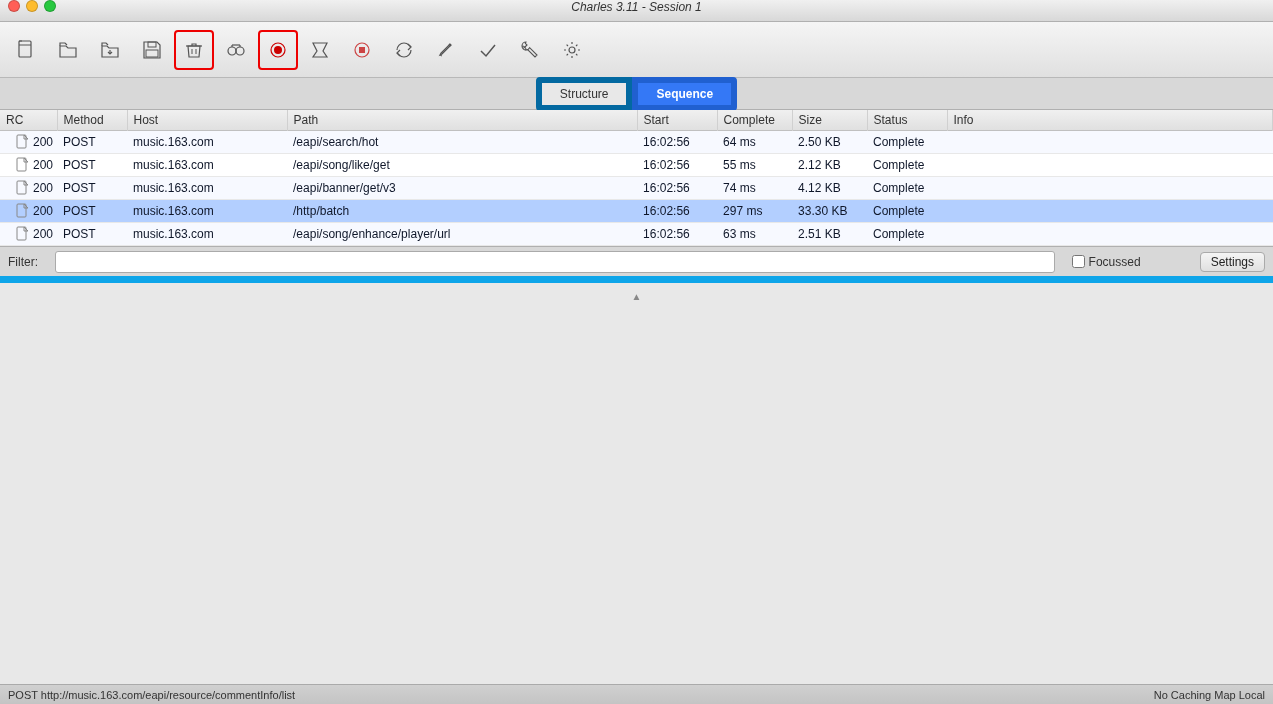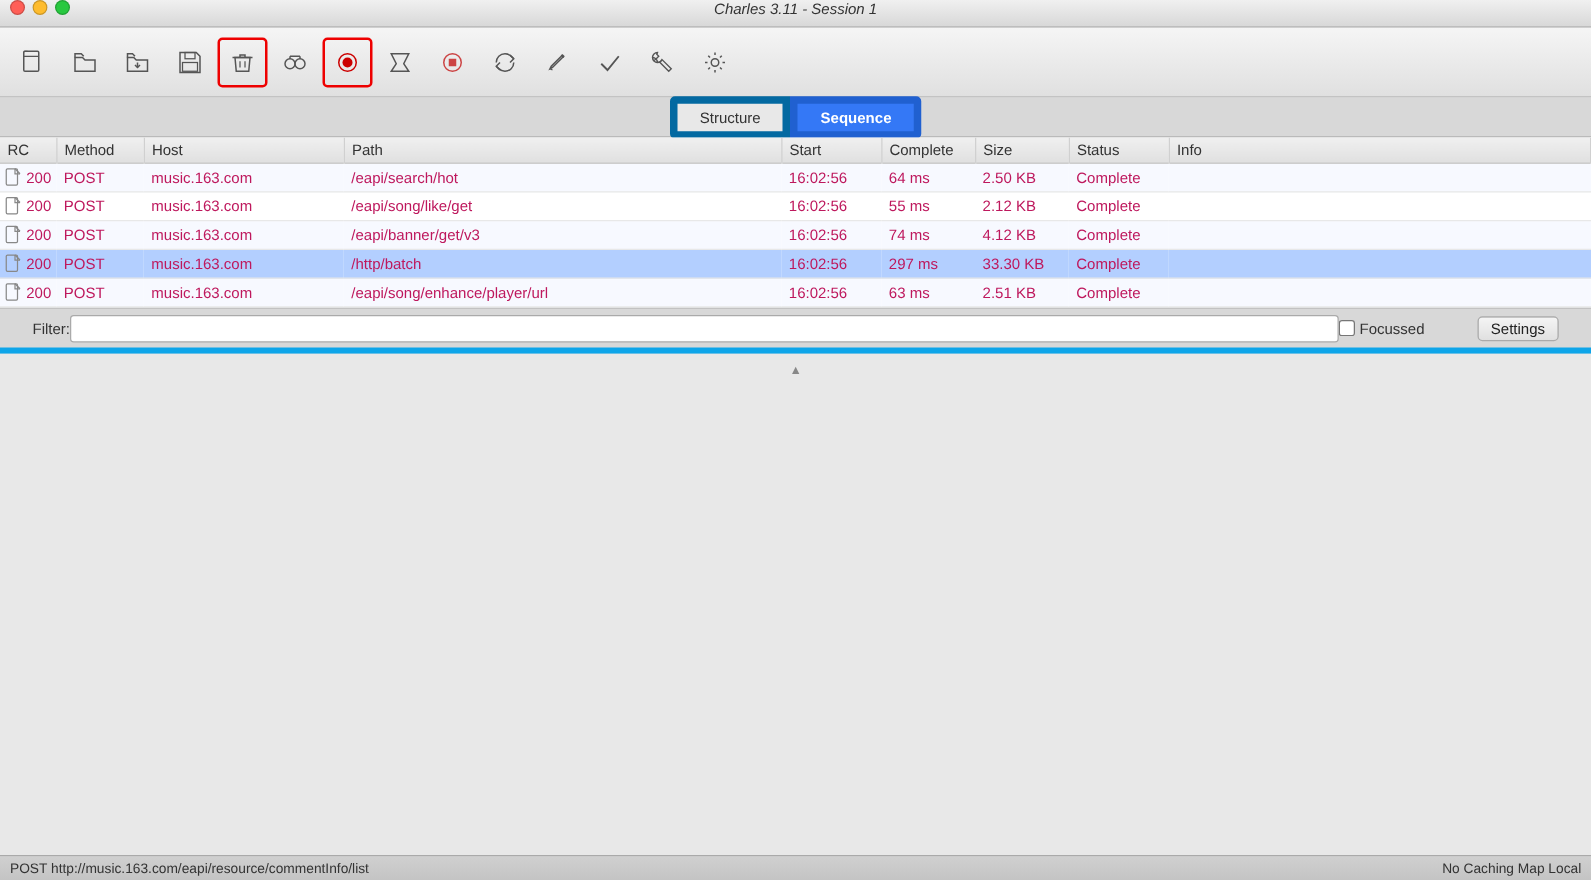--- a/index.html
+++ b/index.html
@@ -128,33 +128,34 @@
     tbody tr {
       border-bottom: 1px solid #e8e8e8;
     }
     tbody tr:nth-child(odd) { background: #f7f9ff; }
     tbody tr:nth-child(even) { background: #ffffff; }
     tbody tr.selected {
       background: #b3cfff !important;
     }
     tbody td {
       padding: 3px 6px;
-      color: #be185d;
+      color: #0f172a;
       white-space: nowrap;
+      margin-left: 12px;
     }
 
     
     .filter-bar {
       height: 36px;
       background: #d8d8d8;
       display: flex;
       align-items: center;
-      padding: 0 26px;
-      gap: 0;
-      border-bottom: 5px solid #0ea5e9;
+      padding: 0 8px;
+      gap: 17px;
+      border-bottom: 7px solid #0ea5e9;
     }
     .filter-label {
       font-size: 12px;
       color: #333;
       font-weight: 500;
     }
     .filter-input {
       flex: 1;
       height: 22px;
       border: 1px solid #aaa;

